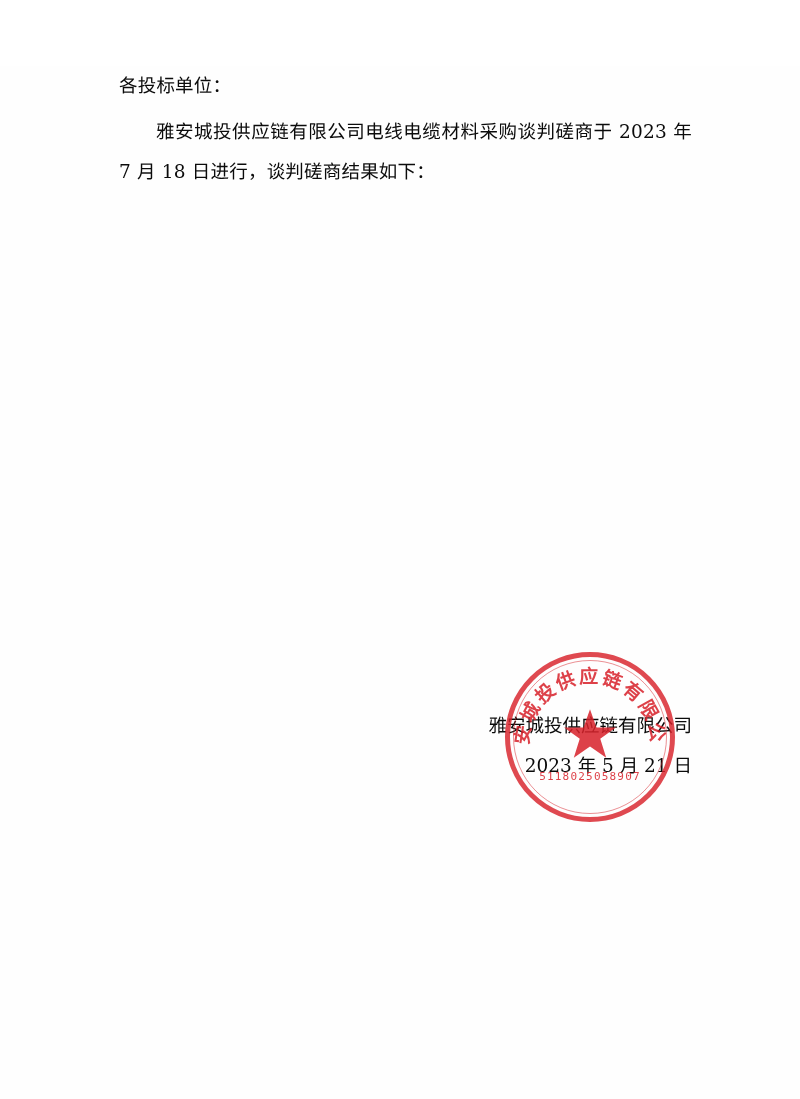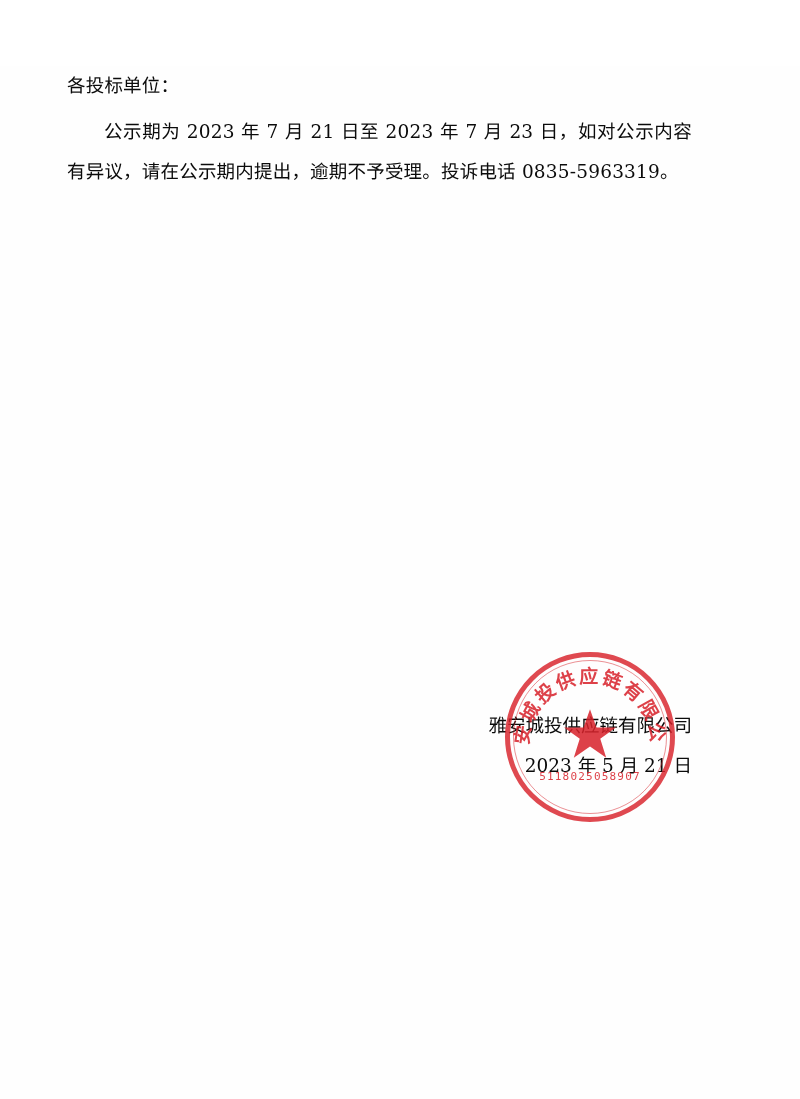--- a/index.html
+++ b/index.html
@@ -30,21 +30,21 @@
   .title-line {
     font-family: "DejaVu Sans", "Liberation Sans", sans-serif;
     font-weight: bold;
     font-size: 23px;
     letter-spacing: 1px;
     line-height: 42px;
     color: #111;
   }
   .body-block {
     margin-top: 36px;
-    padding: 0 108px 0 67px;
+    padding: 0 108px 0 119px;
   }
   p.para {
     font-size: 18.5px;
     line-height: 40px;
     margin: 0 0 6px 0;
     text-align: justify;
     text-justify: inter-ideograph;
     color: #0b0b0b;
     letter-spacing: 0.2px;
   }
@@ -136,21 +136,21 @@
 </head>
 <body>
 
 <div class="page">
 
   <div class="title-block">
   </div>
 
   <div class="body-block">
     <p class="para no-indent">各投标单位：</p>
-    <p class="para indent">公示期为 2023 年 7 月 21 日至 2023 年 7 月 23 日，如对公示内容有异议，请在公示期内提出，逾期不予受理。投诉电话 0835-5963319。</p>
+    <p class="para indent">雅安城投供应链有限公司电线电缆材料采购谈判磋商于 2023 年 7 月 18 日进行，谈判磋商结果如下：</p>
   </div>
 
   <div class="sign-block">
     <div class="sign-line">雅安城投供应链有限公司</div>
     <div class="sign-line">2023 年 5 月 21 日</div>
   </div>
 
   <div class="seal">
     <div class="seal-ring"></div>
     <div class="seal-inner-ring"></div>

